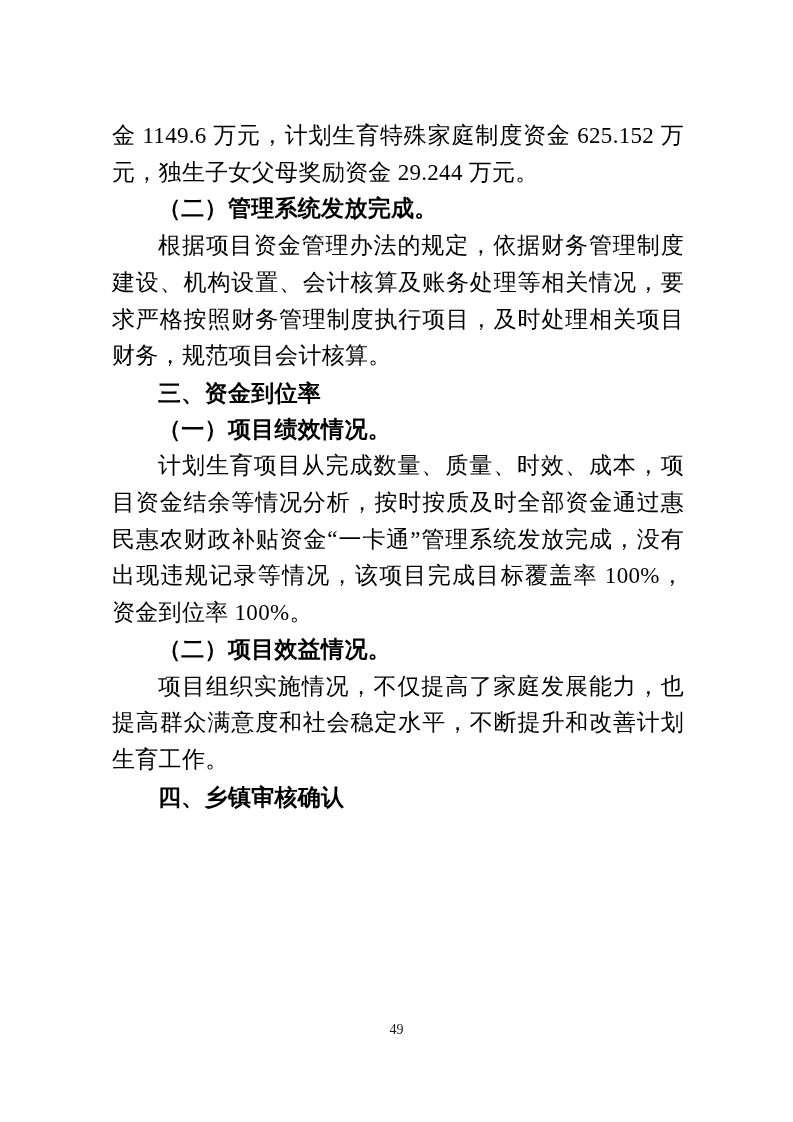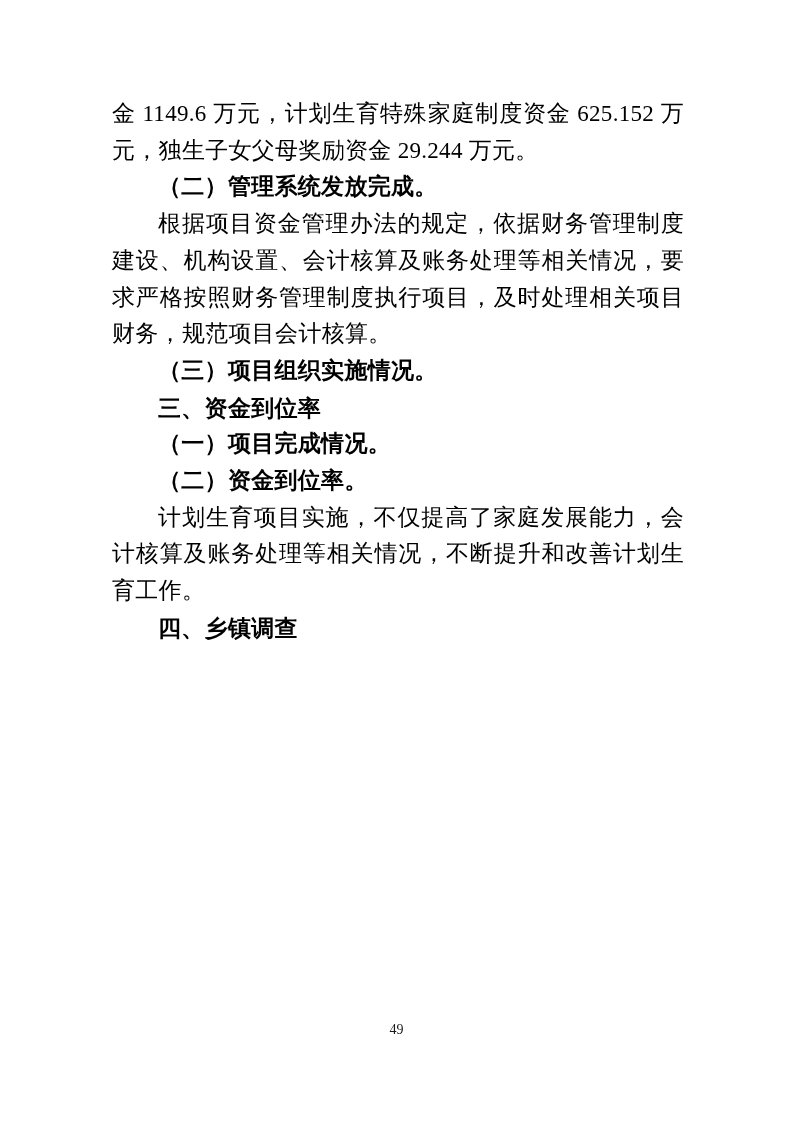--- a/index.html
+++ b/index.html
@@ -11,21 +11,21 @@
     position: relative;
     width: 793px;
     height: 1122px;
     background: #ffffff;
     overflow: hidden;
     font-family: "Liberation Serif", "DejaVu Serif", serif;
     color: #000000;
   }
   .content {
     position: absolute;
-    top: 96px;
+    top: 118px;
     left: 112px;
     width: 572px;
   }
   .content p {
     margin: 0;
     font-size: 23px;
     line-height: 36.7px;
     text-align: justify;
     letter-spacing: 0.3px;
   }
@@ -58,21 +58,21 @@
   }
 </style>
 </head>
 <body>
 
 <div class="page">
   <div class="content">
     <p class="p-continue">金 1149.6 万元，计划生育特殊家庭制度资金 625.152 万元，独生子女父母奖励资金 29.244 万元。</p>
     <p class="h-sub">（二）管理系统发放完成。</p>
     <p class="p-body">根据项目资金管理办法的规定，依据财务管理制度建设、机构设置、会计核算及账务处理等相关情况，要求严格按照财务管理制度执行项目，及时处理相关项目财务，规范项目会计核算。</p>
-    <p class="h-sub">（三）项目组织实施情况。</p>
     <p class="h-section">三、资金到位率</p>
-    <p class="h-sub">（一）项目完成情况。</p>
-    <p class="h-sub">（二）资金到位率。</p>
-    <p class="p-body">计划生育项目实施，不仅提高了家庭发展能力，会计核算及账务处理等相关情况，不断提升和改善计划生育工作。</p>
-    <p class="h-section">四、乡镇调查</p>
+    <p class="h-sub">（一）项目绩效情况。</p>
+    <p class="p-body">计划生育项目从完成数量、质量、时效、成本，项目资金结余等情况分析，按时按质及时全部资金通过惠民惠农财政补贴资金“一卡通”管理系统发放完成，没有出现违规记录等情况，该项目完成目标覆盖率 100%，资金到位率 100%。</p>
+    <p class="h-sub">（二）项目效益情况。</p>
+    <p class="p-body">项目组织实施情况，不仅提高了家庭发展能力，也提高群众满意度和社会稳定水平，不断提升和改善计划生育工作。</p>
+    <p class="h-section">四、乡镇审核确认</p>
   </div>
   <div class="page-number">49</div>
 </div>
 
 </body></html>

